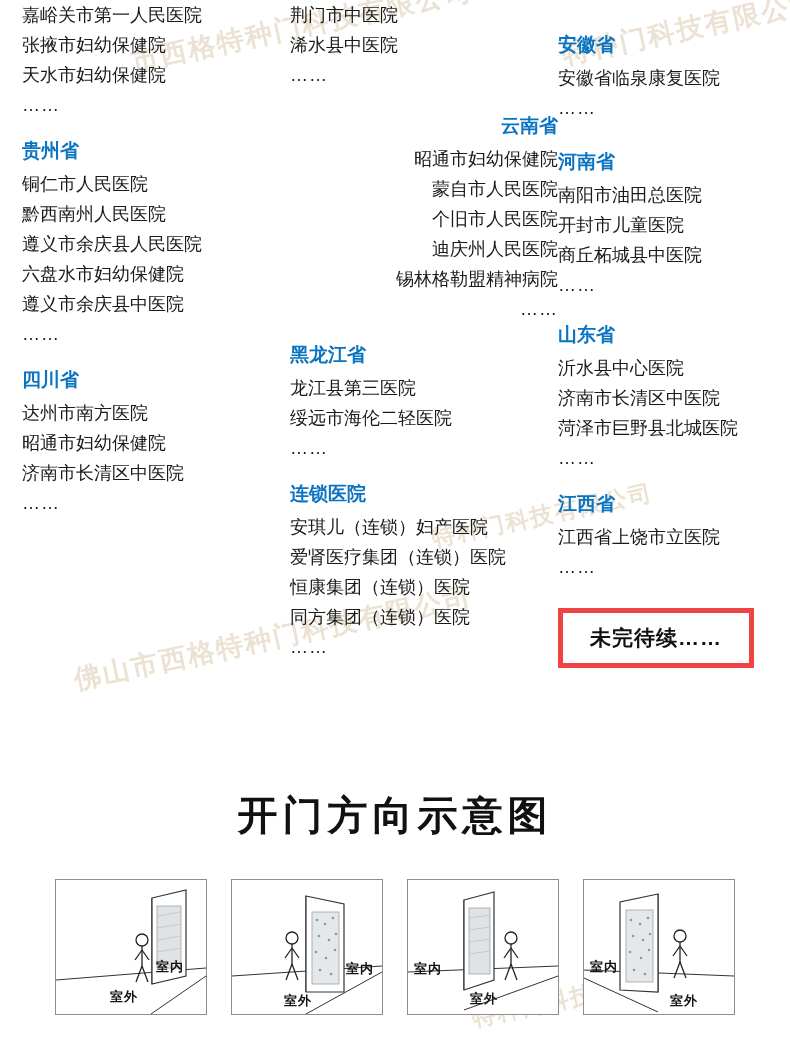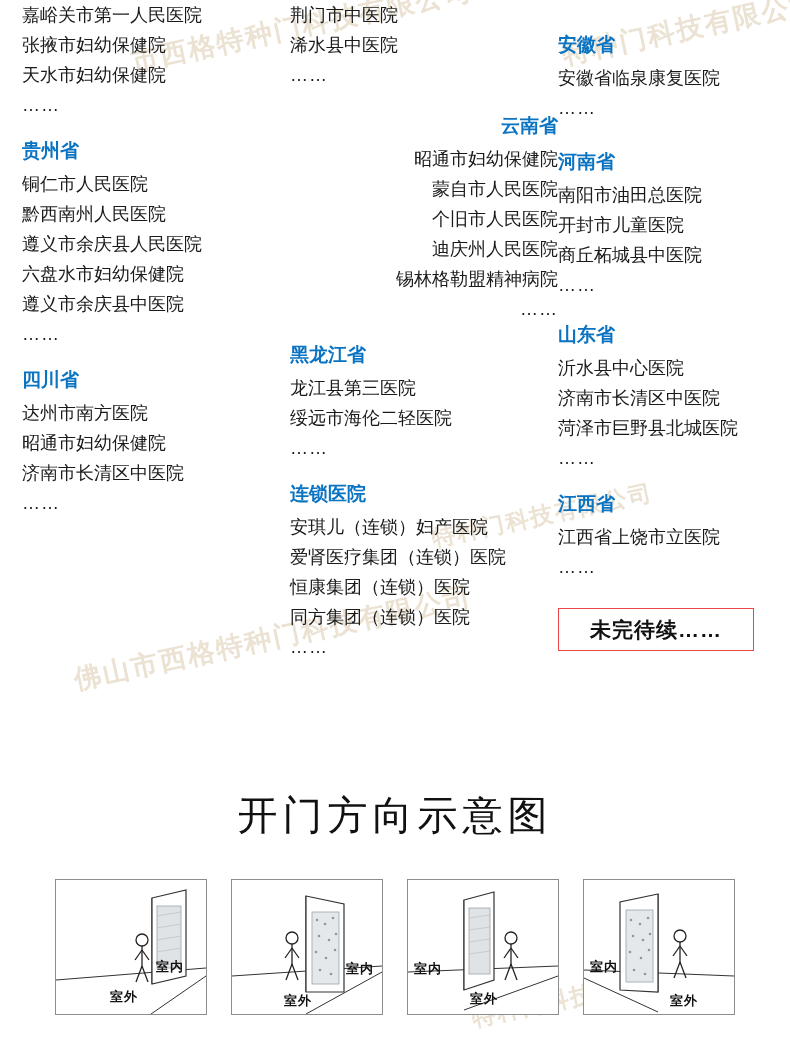--- a/index.html
+++ b/index.html
@@ -68,42 +68,42 @@
     line-height: 30px;
     color: #1a1a1a;
     letter-spacing: 1px;
   }
   .grp { margin-bottom: 16px; }
   .grp.tight { margin-bottom: 10px; }
 
   
   .continued-box {
     margin-top: 26px;
-    border: 1px solid #ef4444;
+    border: 5px solid #ef4444;
     width: 196px;
-    height: 43px;
+    height: 60px;
     display: flex;
     align-items: center;
     justify-content: center;
     background: rgba(255,255,255,0.45);
   }
   .continued-box span {
     font-size: 21px;
     font-weight: bold;
     letter-spacing: 1px;
     color: #111;
   }
 
   
   .section-title {
     position: relative;
     z-index: 10;
     text-align: center;
     font-size: 40px;
-    font-weight: normal;
+    font-weight: bold;
     letter-spacing: 5px;
     color: #111;
     margin-top: 28px;
   }
 
   
   .diagrams {
     position: relative;
     z-index: 10;
     margin-top: 36px;

